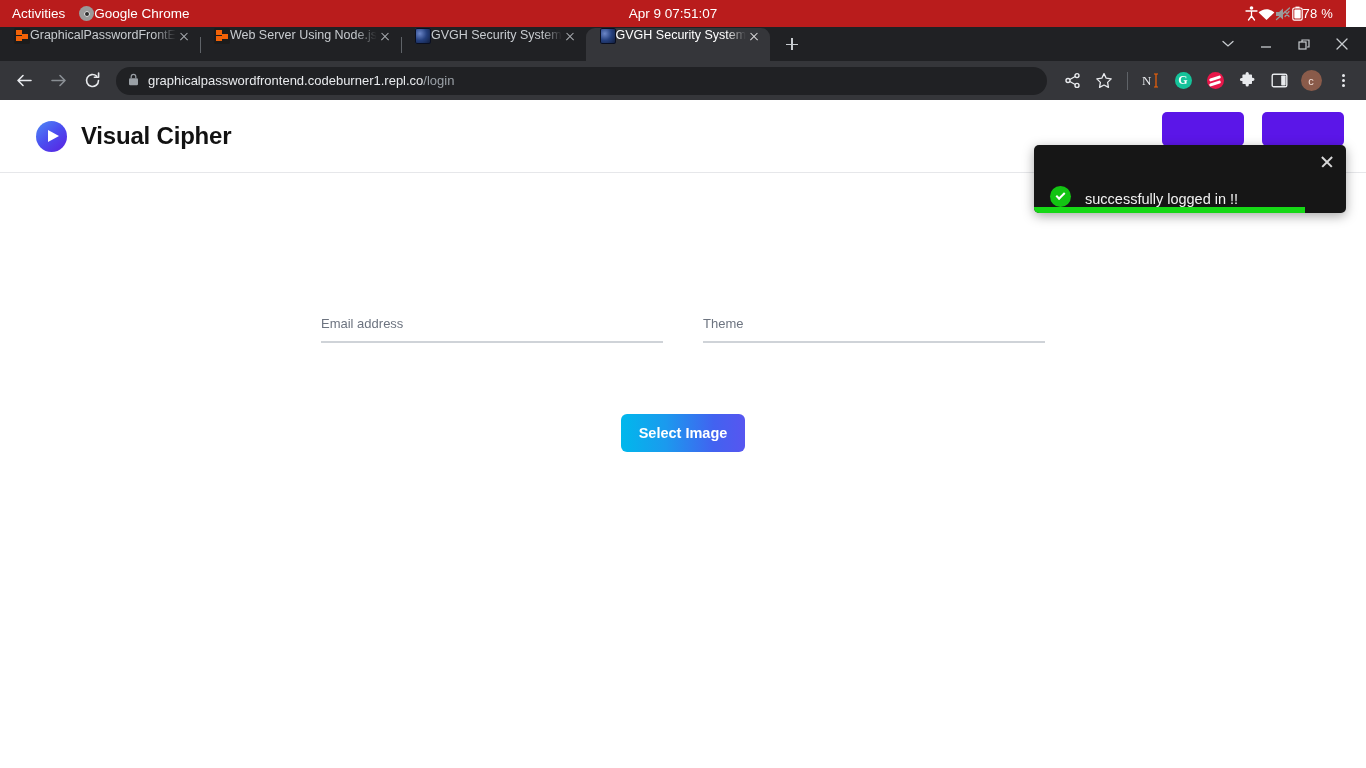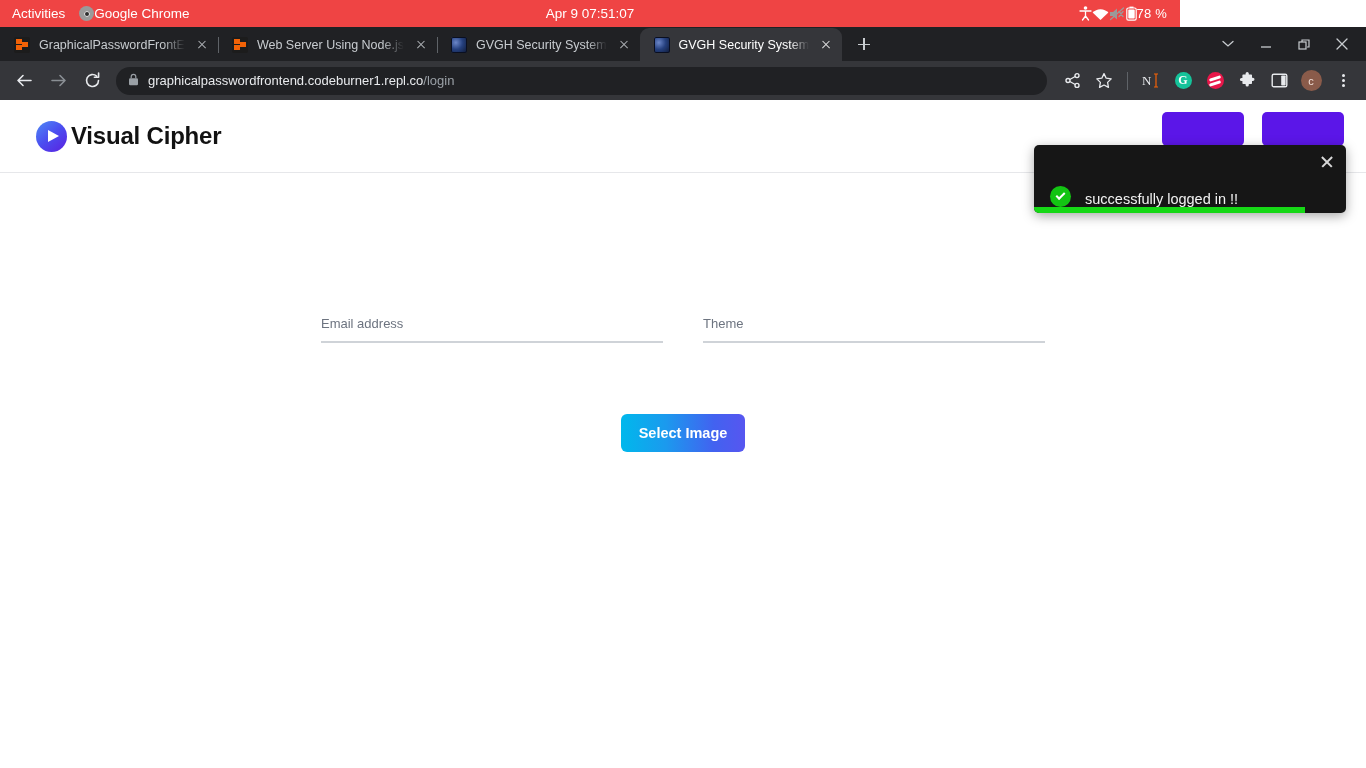--- a/index.html
+++ b/index.html
@@ -4,22 +4,22 @@
 <style>
   * { box-sizing: border-box; margin: 0; padding: 0; }
   html, body {
     width: 1366px; height: 768px; overflow: hidden;
     font-family: "Liberation Sans", sans-serif;
     background: #ffffff;
   }
 
   
   #gnome-bar {
-    position: absolute; top: 0; left: 0; width: 1180px; height: 27px;
-    background: #ef4444; color: #ffffff;
+    position: absolute; top: 0; left: 0; width: 1346px; height: 27px;
+    background: #b91c1c; color: #ffffff;
     display: flex; align-items: center;
     font-size: 13.5px;
   }
   .gnome-left { display: flex; align-items: center; gap: 14px; padding-left: 12px; }
   #activities-button { color: #ffffff; font-size: 13.5px; }
   .app-entry { display: flex; align-items: flex-start; }
   .chrome-tray-icon {
     width: 15px; height: 15px; border-radius: 50%;
     background: #9a9a9a;
     display: flex; align-items: center; justify-content: center;
@@ -44,22 +44,22 @@
     position: absolute; top: 27px; left: 0; width: 1366px; height: 741px;
     background: #ffffff;
   }
 
   
   #tab-strip {
     position: relative; height: 34px; background: #202124;
     display: flex; align-items: flex-end;
   }
   .tab {
-    position: relative; height: 33px; display: flex; align-items: center;
-    padding: 0 8px 0 14px; gap: 9px;
+    position: relative; height: 33px; display: flex; align-items: flex-start;
+    padding: 0 8px 0 14px; 
     font-size: 12.5px; color: #c8ccd0; min-width: 0;
     border-top-left-radius: 9px; border-top-right-radius: 9px;
   }
   .tab.active { background: #35363a; color: #ffffff; }
   .tab .sep {
     position: absolute; left: 0; top: 9px; height: 16px; width: 1px;
     background: #5f6368;
   }
   .favicon { width: 16px; height: 16px; flex: none; border-radius: 2px; }
   .fav-replit {
@@ -155,21 +155,21 @@
 
   
   #page {
     position: absolute; top: 73px; left: 0; width: 1366px; height: 668px;
     background: #ffffff; overflow: hidden;
   }
   #app-header {
     position: relative; height: 73px; border-bottom: 1px solid #e6e7ea;
     display: flex; align-items: center; padding: 0 36px;
   }
-  #brand { display: flex; align-items: center; gap: 4px; }
+  #brand { display: flex; align-items: center; gap: 14px; }
   #brand-logo {
     width: 31px; height: 31px; border-radius: 50%;
     background: linear-gradient(140deg, #4f8bf5 0%, #4b4ef0 48%, #5b1fe0 100%);
     display: flex; align-items: center; justify-content: center;
   }
   #brand-logo .tri {
     width: 0; height: 0; margin-left: 3px;
     border-left: 11px solid #ffffff;
     border-top: 6.5px solid transparent;
     border-bottom: 6.5px solid transparent;

